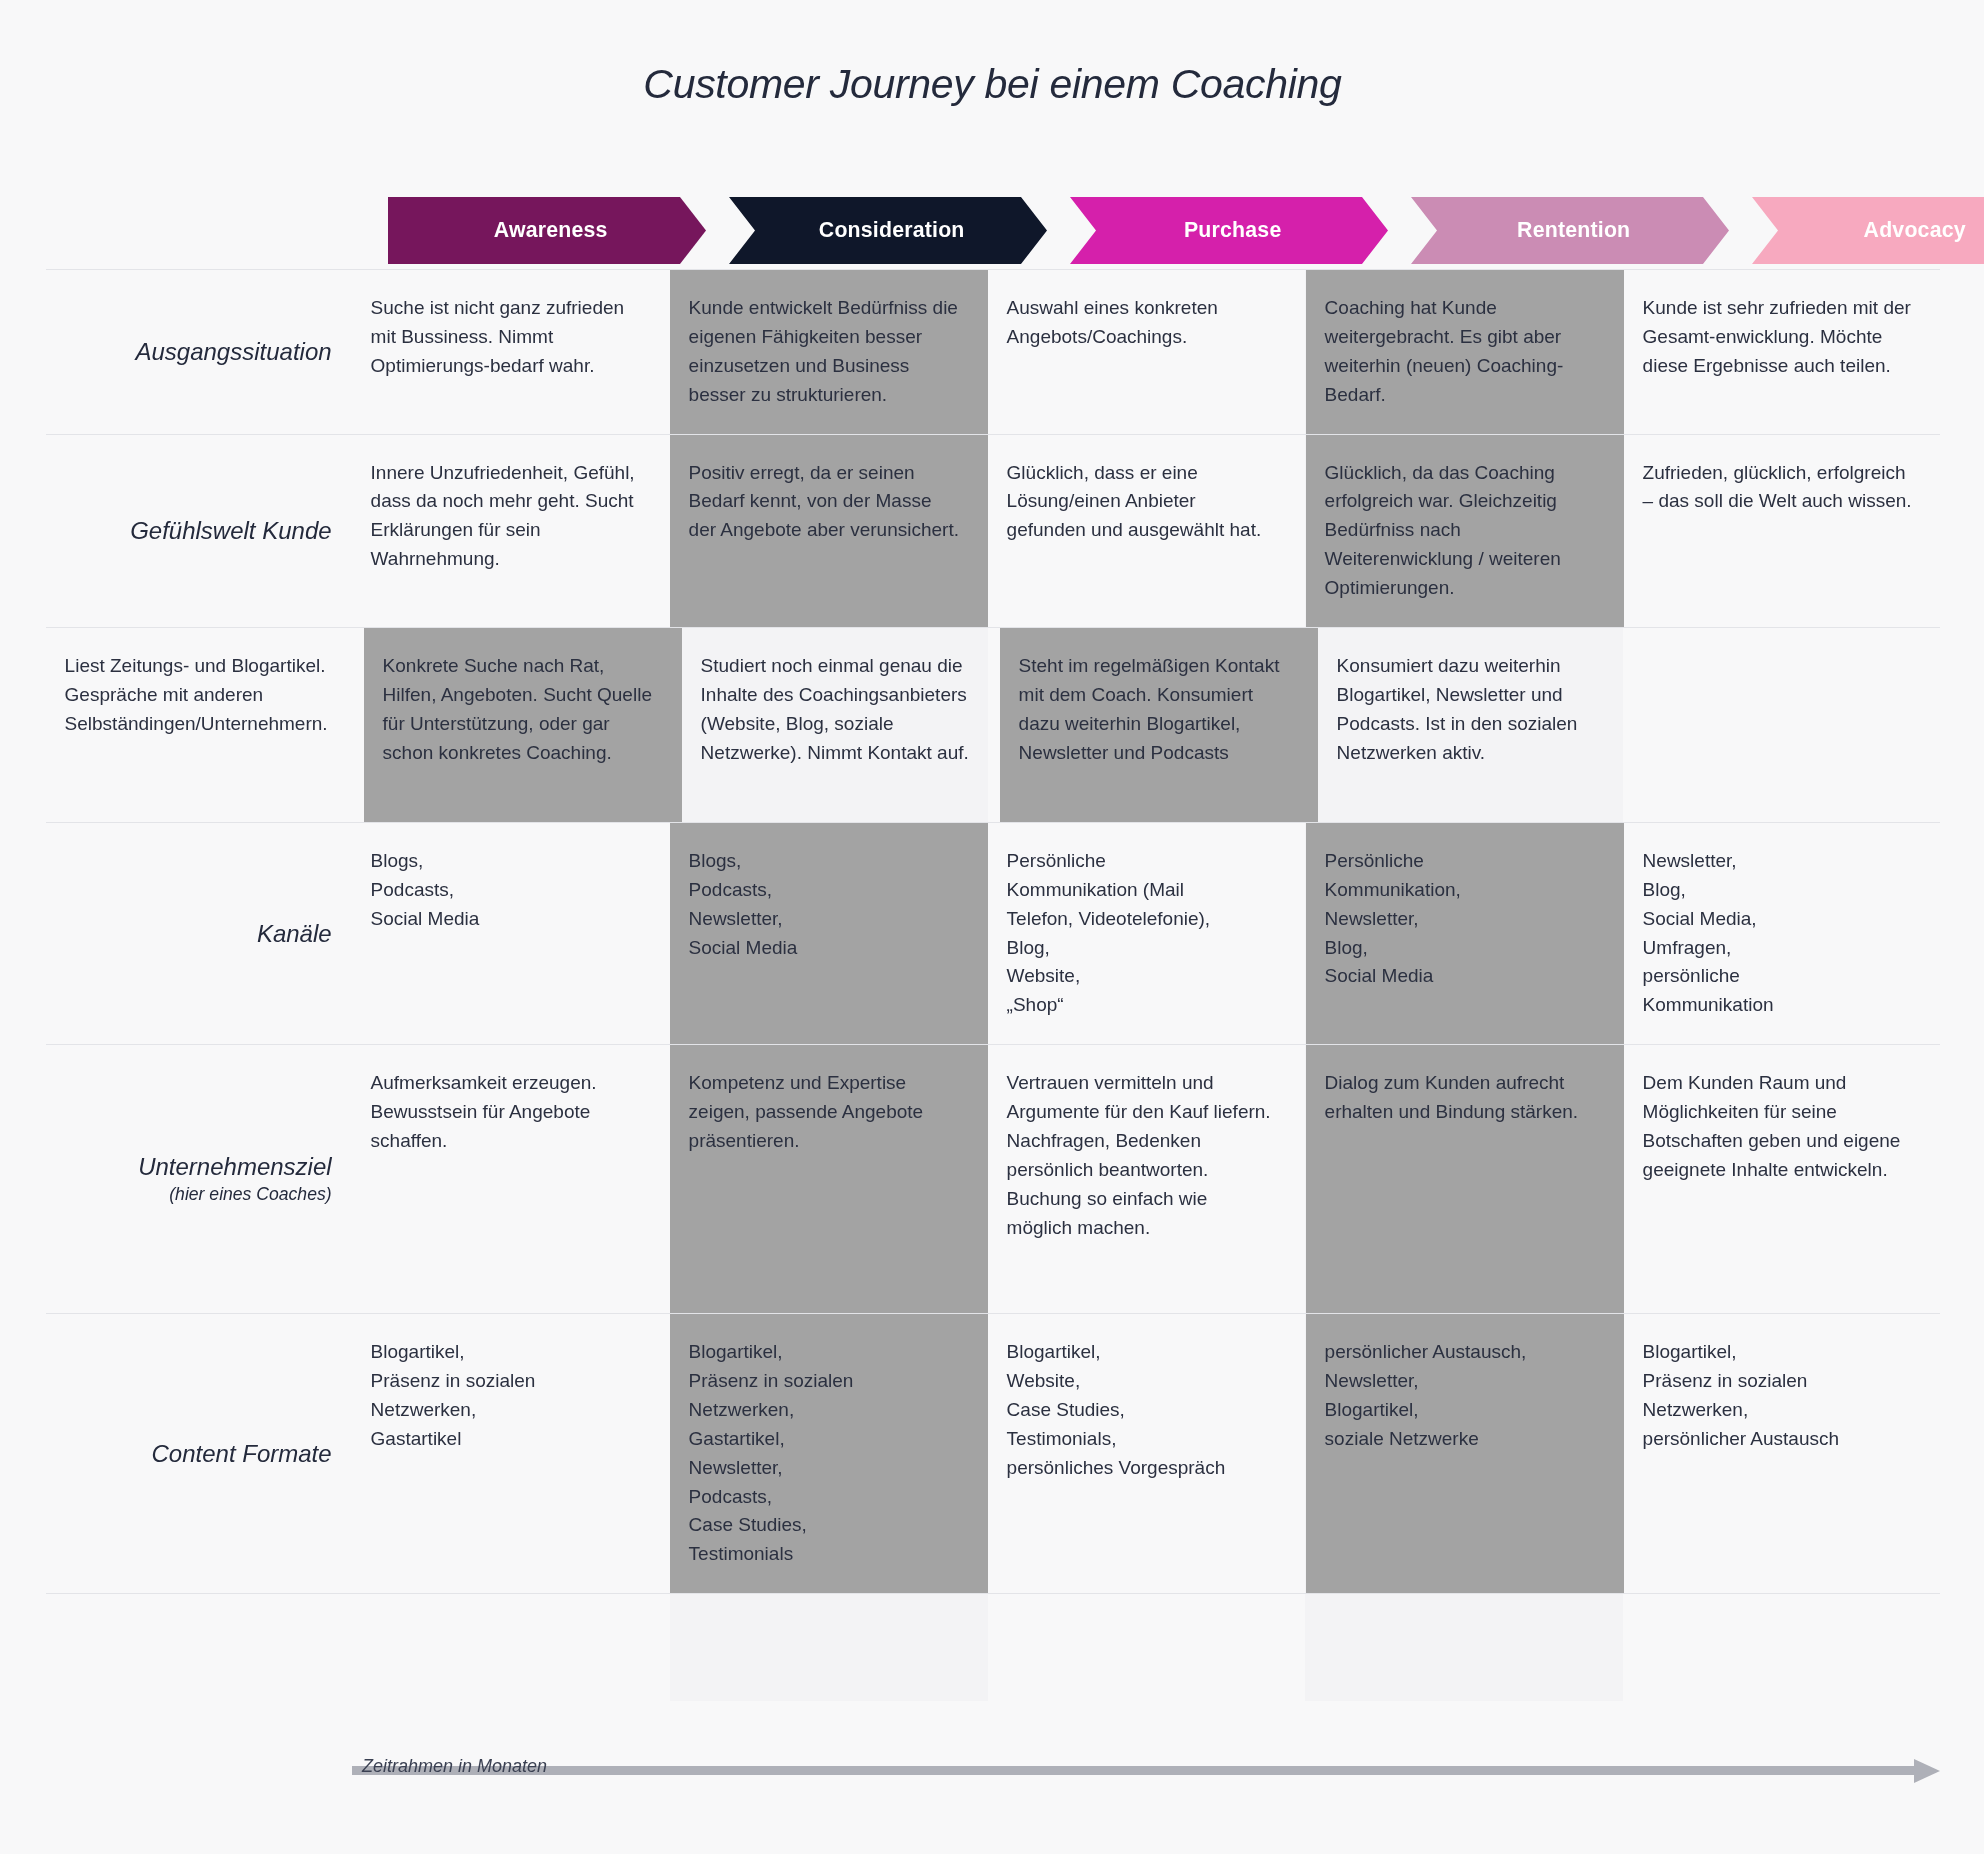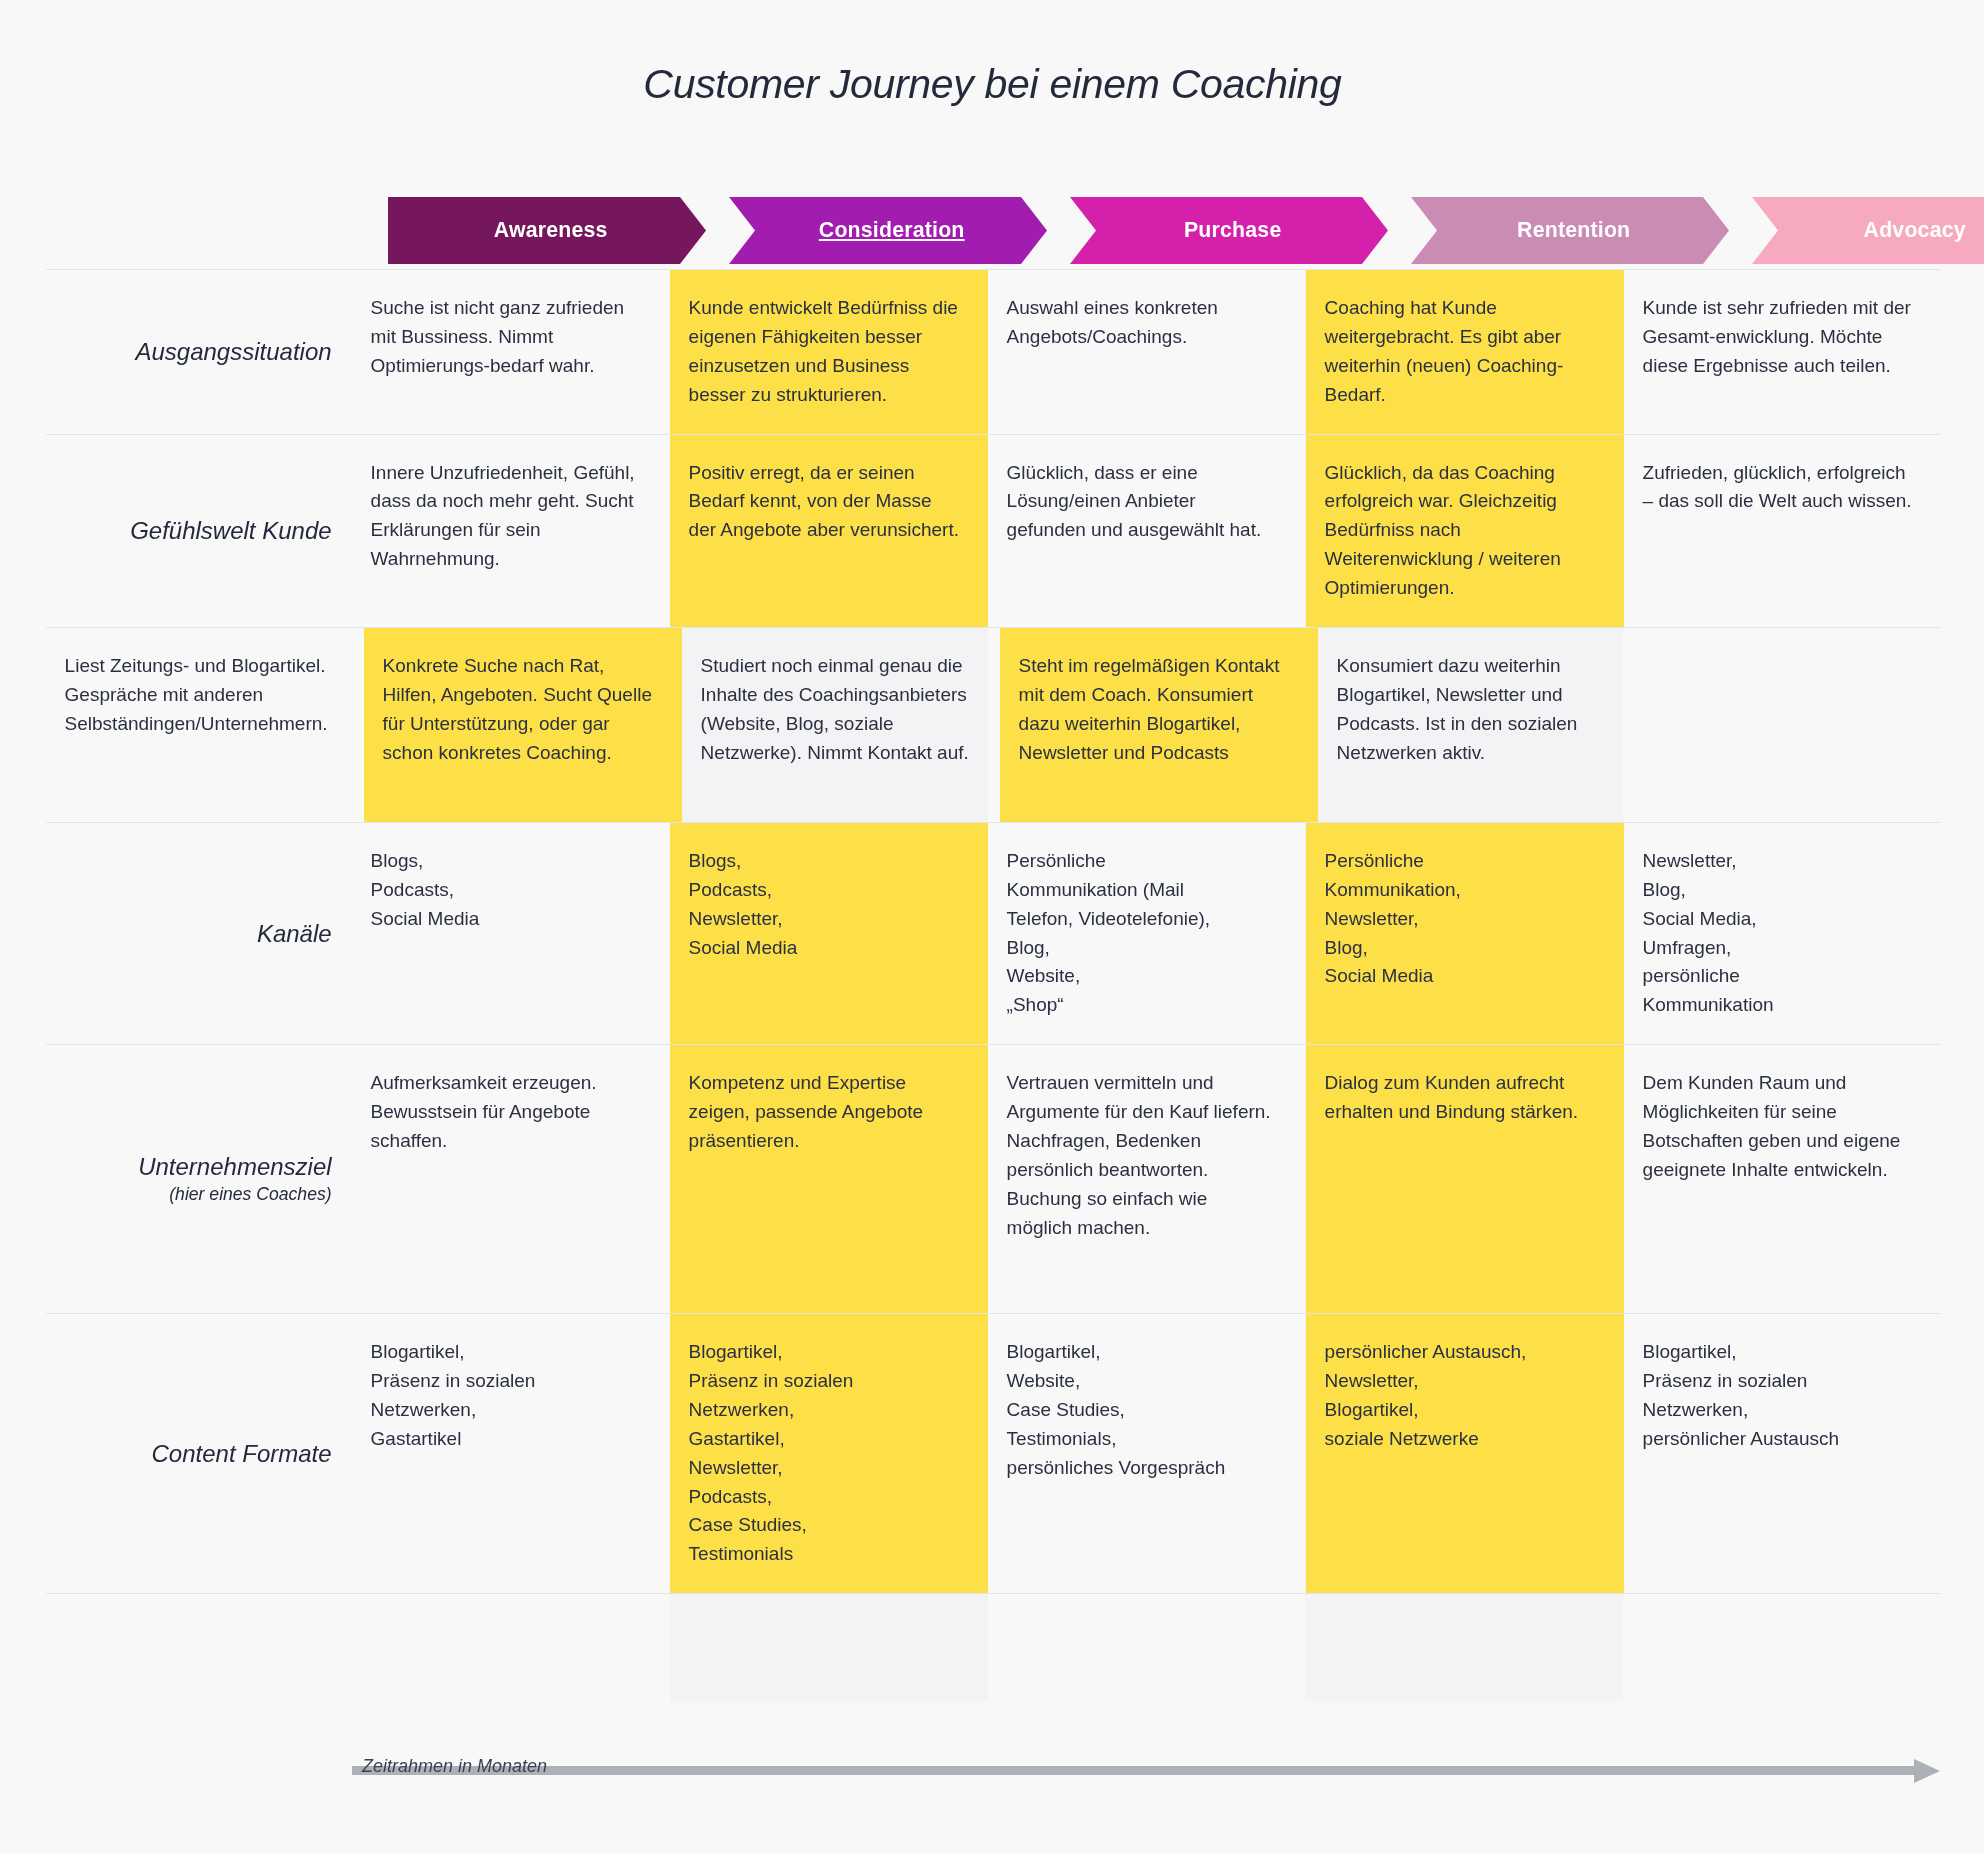--- a/index.html
+++ b/index.html
@@ -121,21 +121,21 @@
   }
   .cell {
     flex: 0 0 318px;
     padding: 24px 28px 24px 18.6px;
     font-size: 19px;
     line-height: 1.52;
     color: #2b3040;
     white-space: pre-line;
     font-weight: 400;
   }
-  .cell.shaded { background: #fde047; }
+  .cell.shaded { background: #a3a3a3; }
 
   
   .timeline-wrap {
     position: absolute;
     left: 352px;
     top: 1759px;
     width: 1588px;
     height: 22px;
   }
   .tl-line {
@@ -173,21 +173,21 @@
 
   <div class="stripes" id="stripes">
       <div class="stripe" style="left: 318px; width: 318px; background: rgb(243, 243, 245);"></div>
       <div class="stripe" style="left: 953px; width: 318px; background: rgb(243, 243, 245);"></div>
     </div>
 
   <div class="chev-row" id="chev-row">
       <div class="chev first" style="background: rgb(118, 22, 92);">
         <span class="chev-label">Awareness</span>
       </div>
-      <div class="chev" style="background: #a21caf; text-decoration: underline;">
+      <div class="chev" style="background: #0f172a;">
         <span class="chev-label">Consideration</span>
       </div>
       <div class="chev" style="background: rgb(213, 32, 171);">
         <span class="chev-label">Purchase</span>
       </div>
       <div class="chev" style="background: rgb(203, 140, 180);">
         <span class="chev-label">Rentention</span>
       </div>
       <div class="chev" style="background: rgb(247, 169, 191);">
         <span class="chev-label">Advocacy</span>

